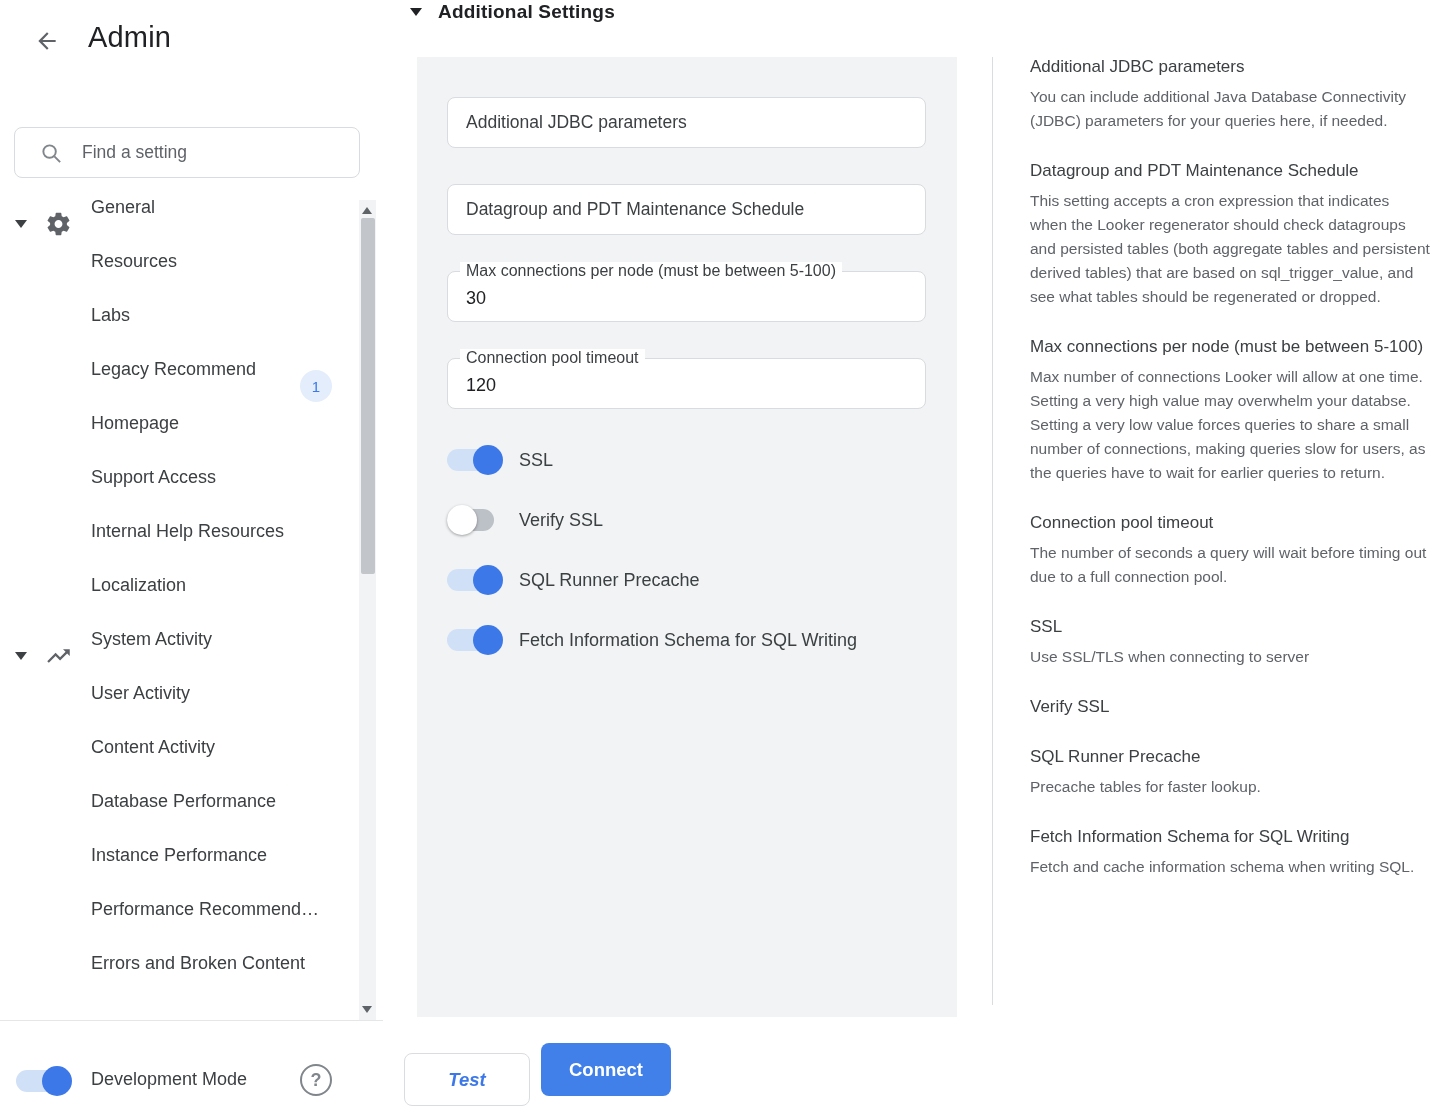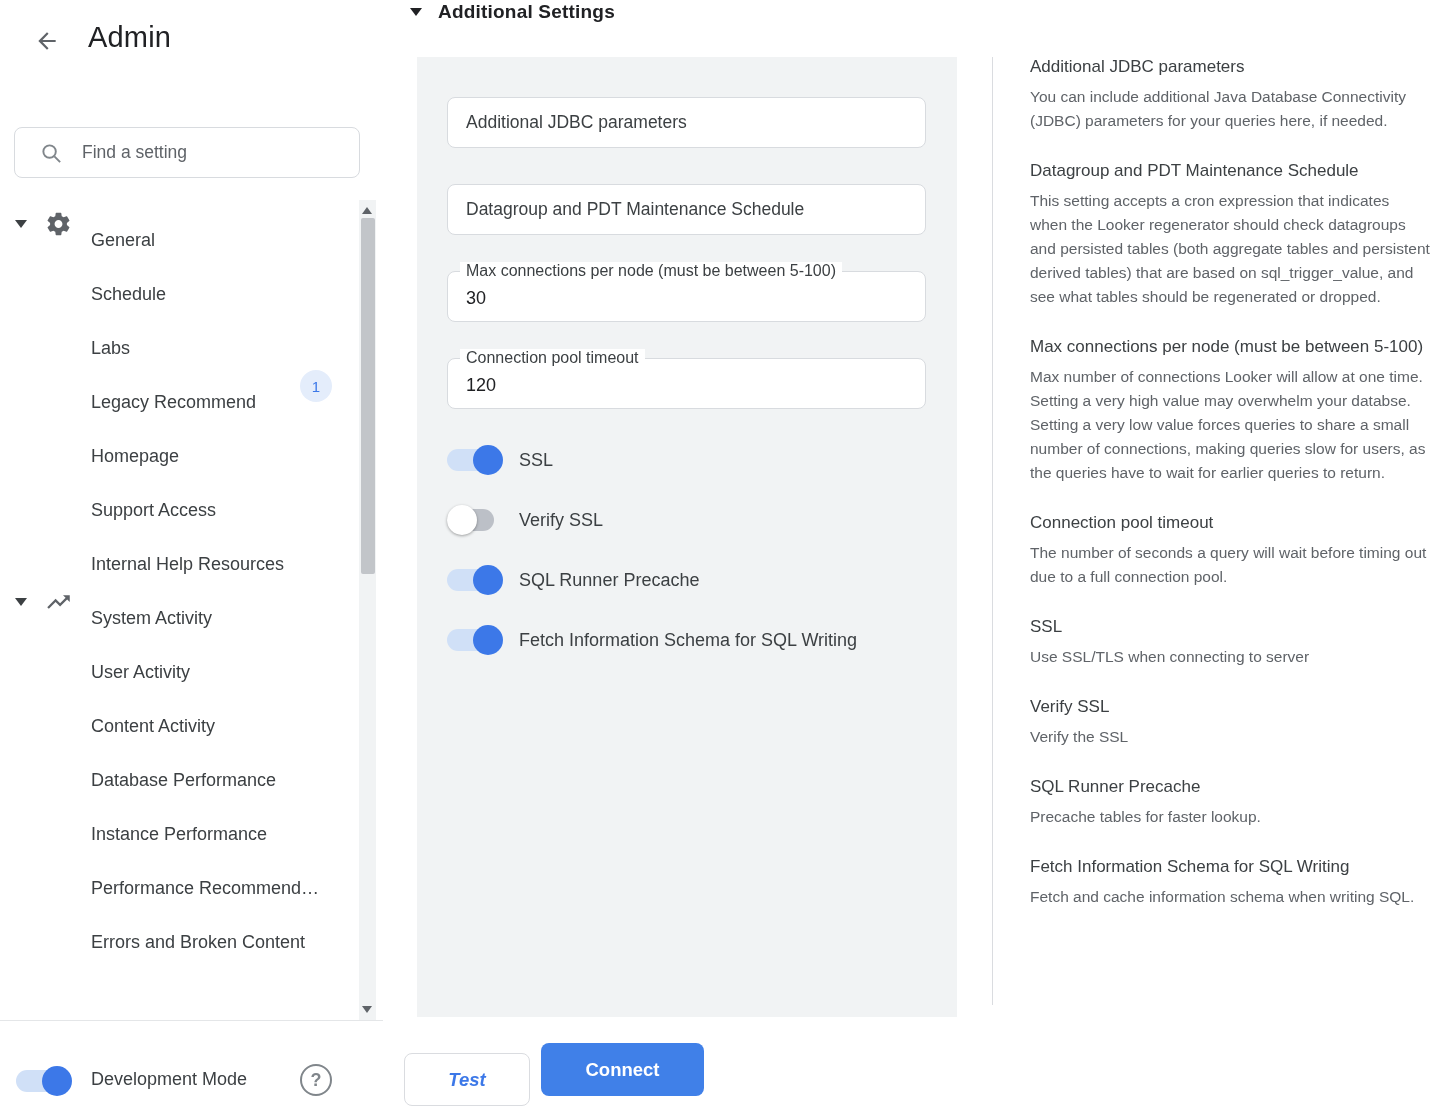--- a/index.html
+++ b/index.html
@@ -13,21 +13,21 @@
   .back-btn { position:absolute; left:34px; top:28px; width:28px; height:28px; cursor:pointer; }
   .back-btn svg { width:26px; height:26px; fill:#5f6368; }
   .admin-title { position:absolute; left:88px; top:21px; font-size:29px; color:#202124; letter-spacing:.2px; }
   .search-box { position:absolute; left:14px; top:127px; width:346px; height:51px;
     border:1px solid #d8dbdf; border-radius:8px; background:#fff; }
   .search-box svg { position:absolute; left:25px; top:14px; width:23px; height:23px; stroke:#80868b; fill:none; stroke-width:2; }
   .search-box input { position:absolute; left:0; top:0; width:100%; height:100%; border:none; background:transparent;
     padding-left:67px; font-size:17.5px; font-family:inherit; color:#be185d; outline:none; border-radius:8px; }
   .search-box input::placeholder { color:#5f6368; opacity:1; }
   .nav { position:absolute; left:0; top:197px; width:358px; }
-  .nav-row { position:relative; height:54px; display:flex; align-items:flex-end; cursor:pointer; }
+  .nav-row { position:relative; height:54px; display:flex; align-items:flex-start; cursor:pointer; }
   .nav-caret { position:absolute; left:15px; top:50%; transform:translateY(-50%); width:12px; height:8px; display:flex; }
   .nav-caret svg { width:12px; height:8px; fill:#3c4043; }
   .nav-ico { position:absolute; left:45px; top:50%; transform:translateY(-50%); width:27px; height:27px; display:flex; }
   .nav-ico svg { width:27px; height:27px; fill:#5f6368; }
   .nav-label { margin-left:91px; font-size:18px; color:#3c4043; white-space:nowrap; }
   .nav-badge { position:absolute; left:300px; top:50%; transform:translateY(-50%); width:32px; height:32px;
     border-radius:50%; background:#e4edfb; color:#3c78e8; font-size:15px; display:flex; align-items:center; justify-content:center; }
   
   .sb-scroll { position:absolute; left:359px; top:200px; width:17px; height:820px; background:#f1f3f4; }
   .sb-up, .sb-down { position:absolute; left:3px; width:0; height:0; border-left:5.5px solid transparent; border-right:5.5px solid transparent; cursor:pointer; }
@@ -69,21 +69,21 @@
   
   .help-divider { position:absolute; left:992px; top:57px; width:1px; height:948px; background:#dadce0; }
   .help-panel { position:absolute; left:1030px; top:55px; width:400px; }
   .help-section { margin-bottom:26px; }
   .help-title { font-size:17px; font-weight:400; color:#3c4043; line-height:24px; margin-bottom:6px; }
   .help-body { font-size:15.5px; color:#5f6368; line-height:24px; }
   
   .btn-test { position:absolute; left:404px; top:1053px; width:126px; height:53px; background:#fff;
     border:1px solid #dadce0; border-radius:8px; color:#3c78e8; font-size:18.5px; font-weight:600;
     font-family:inherit; cursor:pointer;font-style:italic; }
-  .btn-connect { position:absolute; left:541px; top:1043px; width:163px; height:53px; background:#4080e8;
+  .btn-connect { position:absolute; left:541px; top:1043px; width:130px; height:53px; background:#4080e8;
     border:none; border-radius:8px; color:#fff; font-size:18.5px; font-weight:600; font-family:inherit; cursor:pointer; }
 </style>
 </head>
 <body>
 
 <div class="sidebar">
   <div class="back-btn">
     <svg viewBox="0 0 24 24">
         <path d="M20 11H7.83l5.59-5.59L12 4l-8 8 8 8 1.41-1.41L7.83 13H20v-2z"></path>
       </svg>
@@ -106,37 +106,40 @@
           </svg>
         </span>
         <span class="nav-ico">
           <svg viewBox="0 0 24 24">
             <path d="M19.43 12.98c.04-.32.07-.64.07-.98s-.03-.66-.07-.98l2.11-1.65c.19-.15.24-.42.12-.64l-2-3.46c-.12-.22-.39-.3-.61-.22l-2.49 1c-.52-.4-1.08-.73-1.69-.98l-.38-2.65C14.46 2.18 14.25 2 14 2h-4c-.25 0-.46.18-.49.42l-.38 2.65c-.61.25-1.17.59-1.69.98l-2.49-1c-.23-.09-.49 0-.61.22l-2 3.46c-.13.22-.07.49.12.64l2.11 1.65c-.04.32-.07.65-.07.98s.03.66.07.98l-2.11 1.65c-.19.15-.24.42-.12.64l2 3.46c.12.22.39.3.61.22l2.49-1c.52.4 1.08.73 1.69.98l.38 2.65c.03.24.24.42.49.42h4c.25 0 .46-.18.49-.42l.38-2.65c.61-.25 1.17-.59 1.69-.98l2.49 1c.23.09.49 0 .61-.22l2-3.46c.12-.22.07-.49-.12-.64l-2.11-1.65zM12 15.5c-1.93 0-3.5-1.57-3.5-3.5s1.57-3.5 3.5-3.5 3.5 1.57 3.5 3.5-1.57 3.5-3.5 3.5z"></path>
           </svg>
         </span>
         <span class="nav-label">General</span>
       </div>
       <div class="nav-row lvl1">
-        <span class="nav-label">Schedule</span>
+        <span class="nav-label">Resources</span>
       </div>
       <div class="nav-row lvl1">
         <span class="nav-label">Labs</span>
       </div>
       <div class="nav-row lvl1">
         <span class="nav-label">Legacy Recommend</span>
         <span class="nav-badge">1</span>
       </div>
       <div class="nav-row lvl1">
         <span class="nav-label">Homepage</span>
       </div>
       <div class="nav-row lvl1">
         <span class="nav-label">Support Access</span>
       </div>
       <div class="nav-row lvl1">
         <span class="nav-label">Internal Help Resources</span>
+      </div>
+      <div class="nav-row lvl1">
+        <span class="nav-label">Localization</span>
       </div>
       <div class="nav-row lvl0">
         <span class="nav-caret">
           <svg viewBox="0 0 12 8">
             <path d="M0 0h12L6 8z"></path>
           </svg>
         </span>
         <span class="nav-ico">
           <svg viewBox="0 0 24 24">
             <path d="M16 6l2.29 2.29-4.88 4.88-4-4L2 16.59 3.41 18l6-6 4 4 6.3-6.29L22 12V6z"></path>
@@ -253,21 +256,20 @@
     <div class="help-section">
       <div class="help-title">Connection pool timeout</div>
       <div class="help-body">The number of seconds a query will wait before timing out due to a full connection pool.</div>
     </div>
     <div class="help-section">
       <div class="help-title">SSL</div>
       <div class="help-body">Use SSL/TLS when connecting to server</div>
     </div>
     <div class="help-section">
       <div class="help-title">Verify SSL</div>
-      <div class="help-body">Verify the SSL</div>
     </div>
     <div class="help-section">
       <div class="help-title">SQL Runner Precache</div>
       <div class="help-body">Precache tables for faster lookup.</div>
     </div>
     <div class="help-section">
       <div class="help-title">Fetch Information Schema for SQL Writing</div>
       <div class="help-body">Fetch and cache information schema when writing SQL.</div>
     </div>
   </div>

